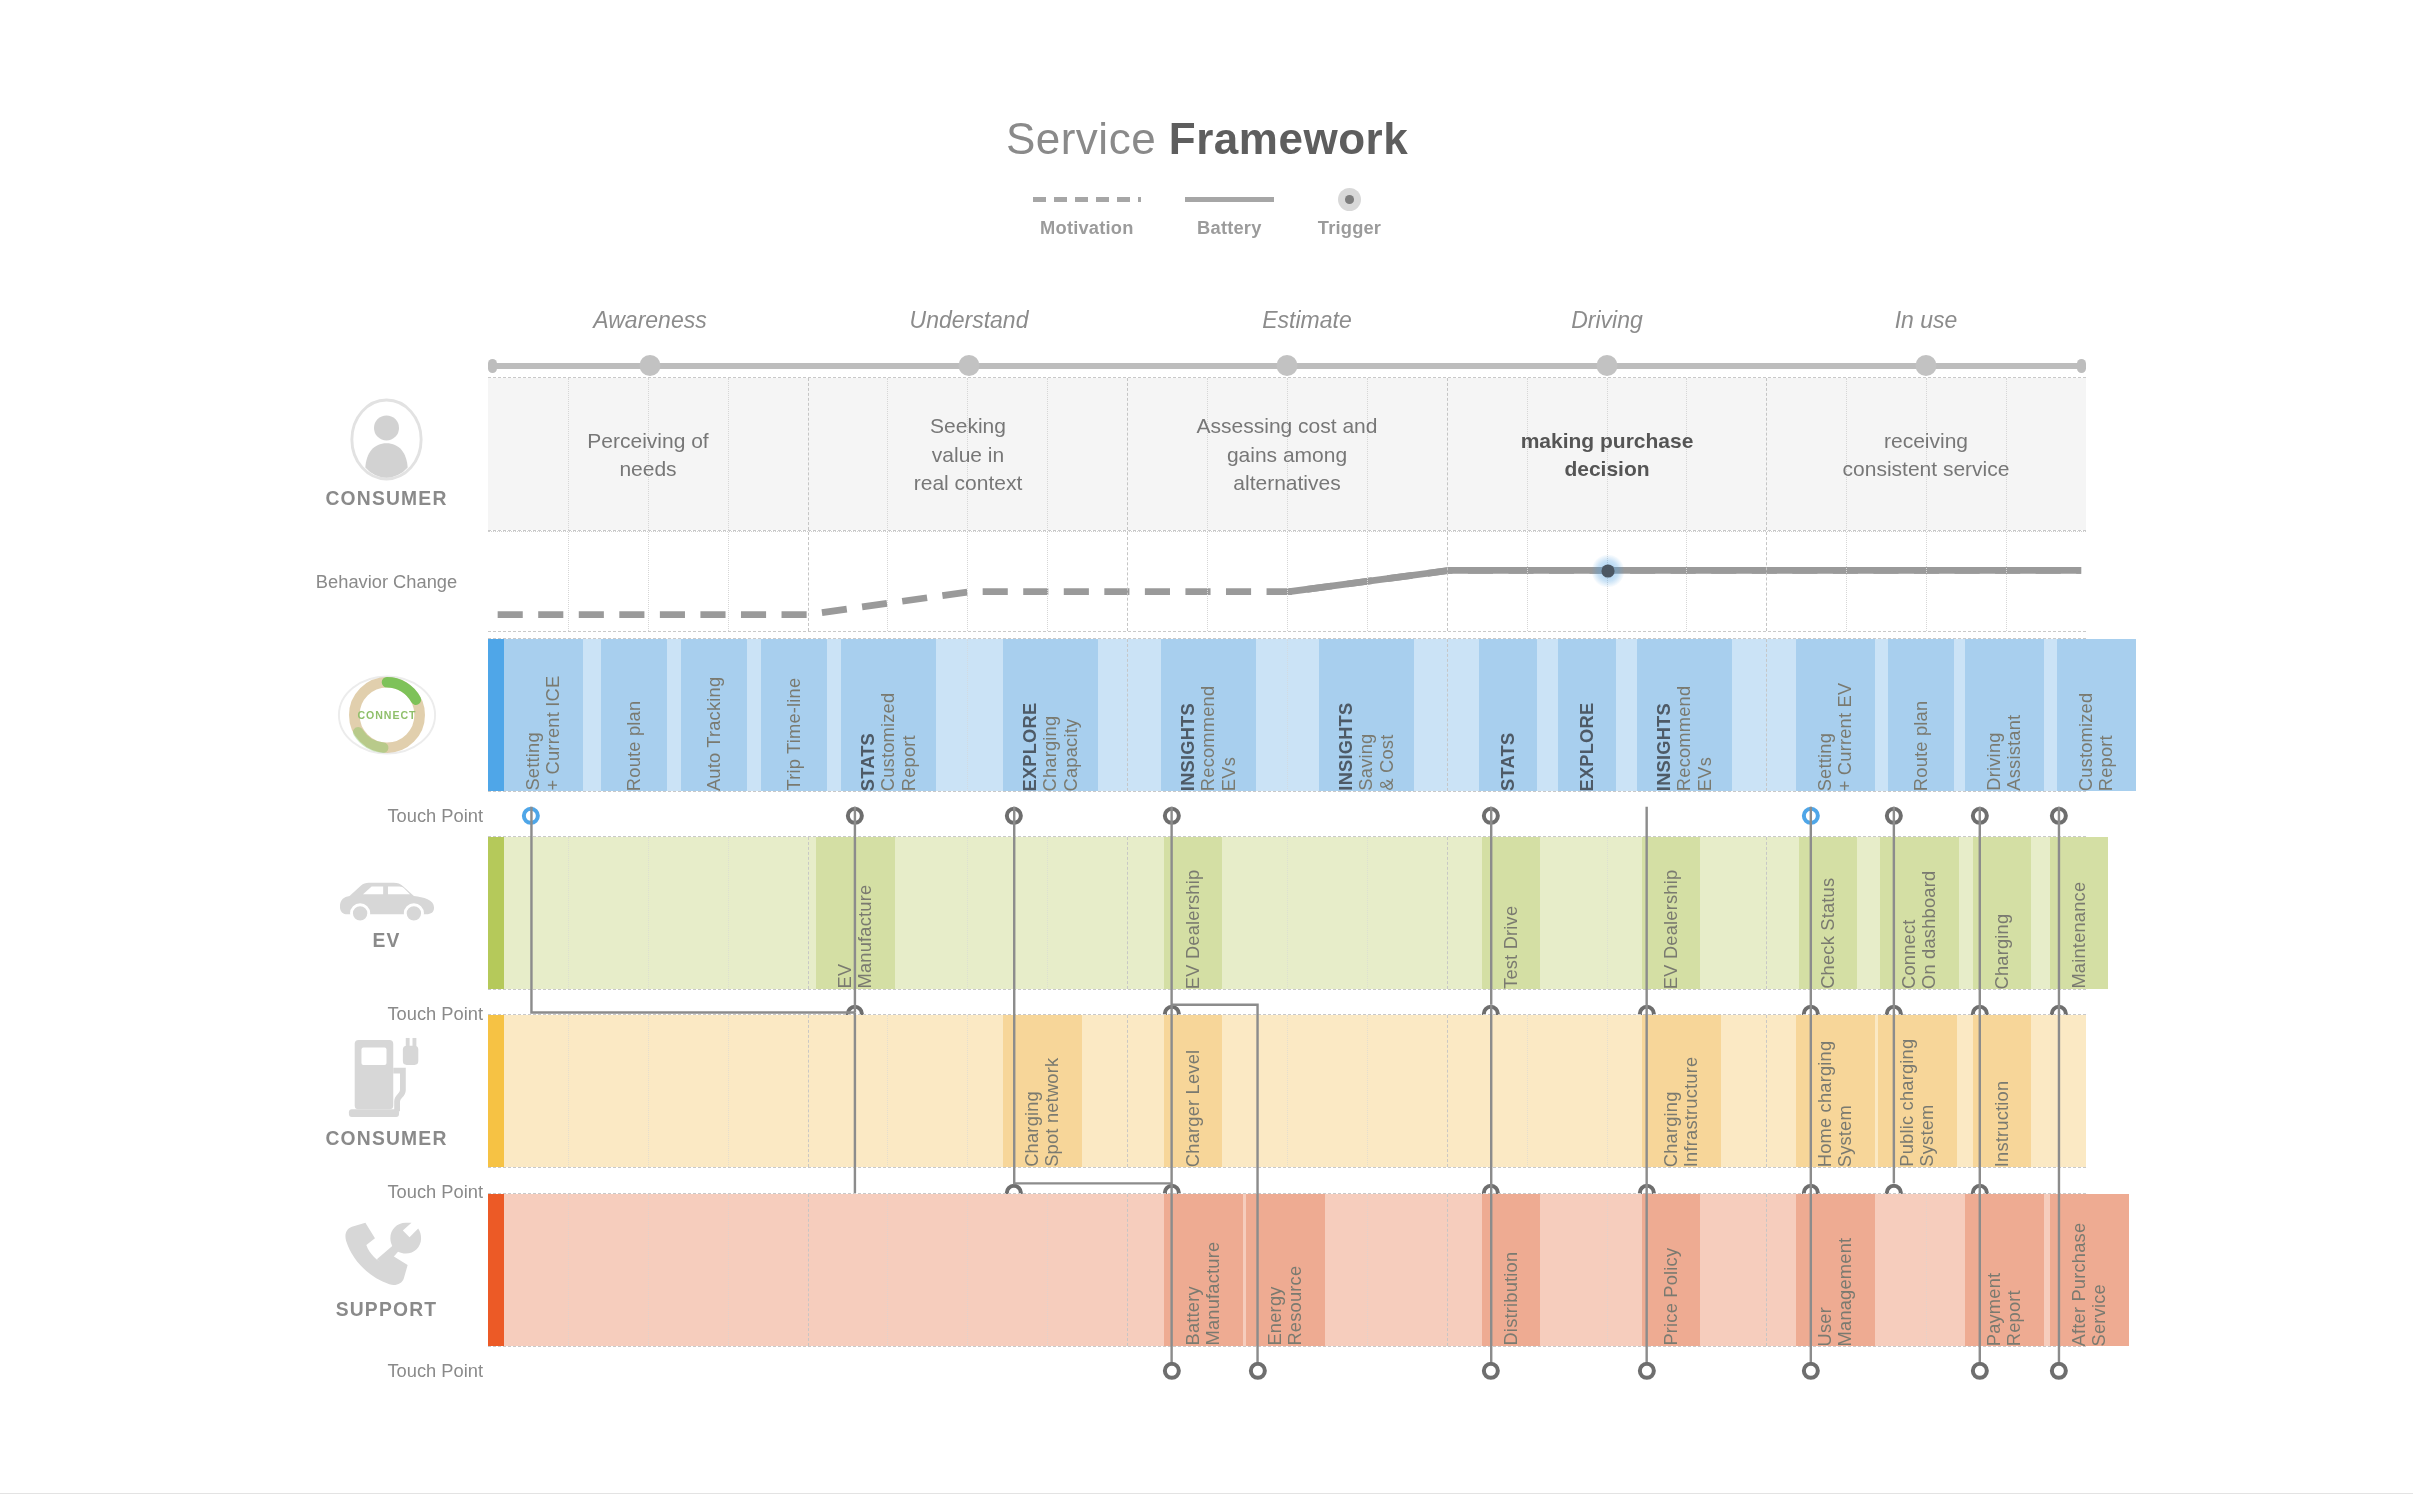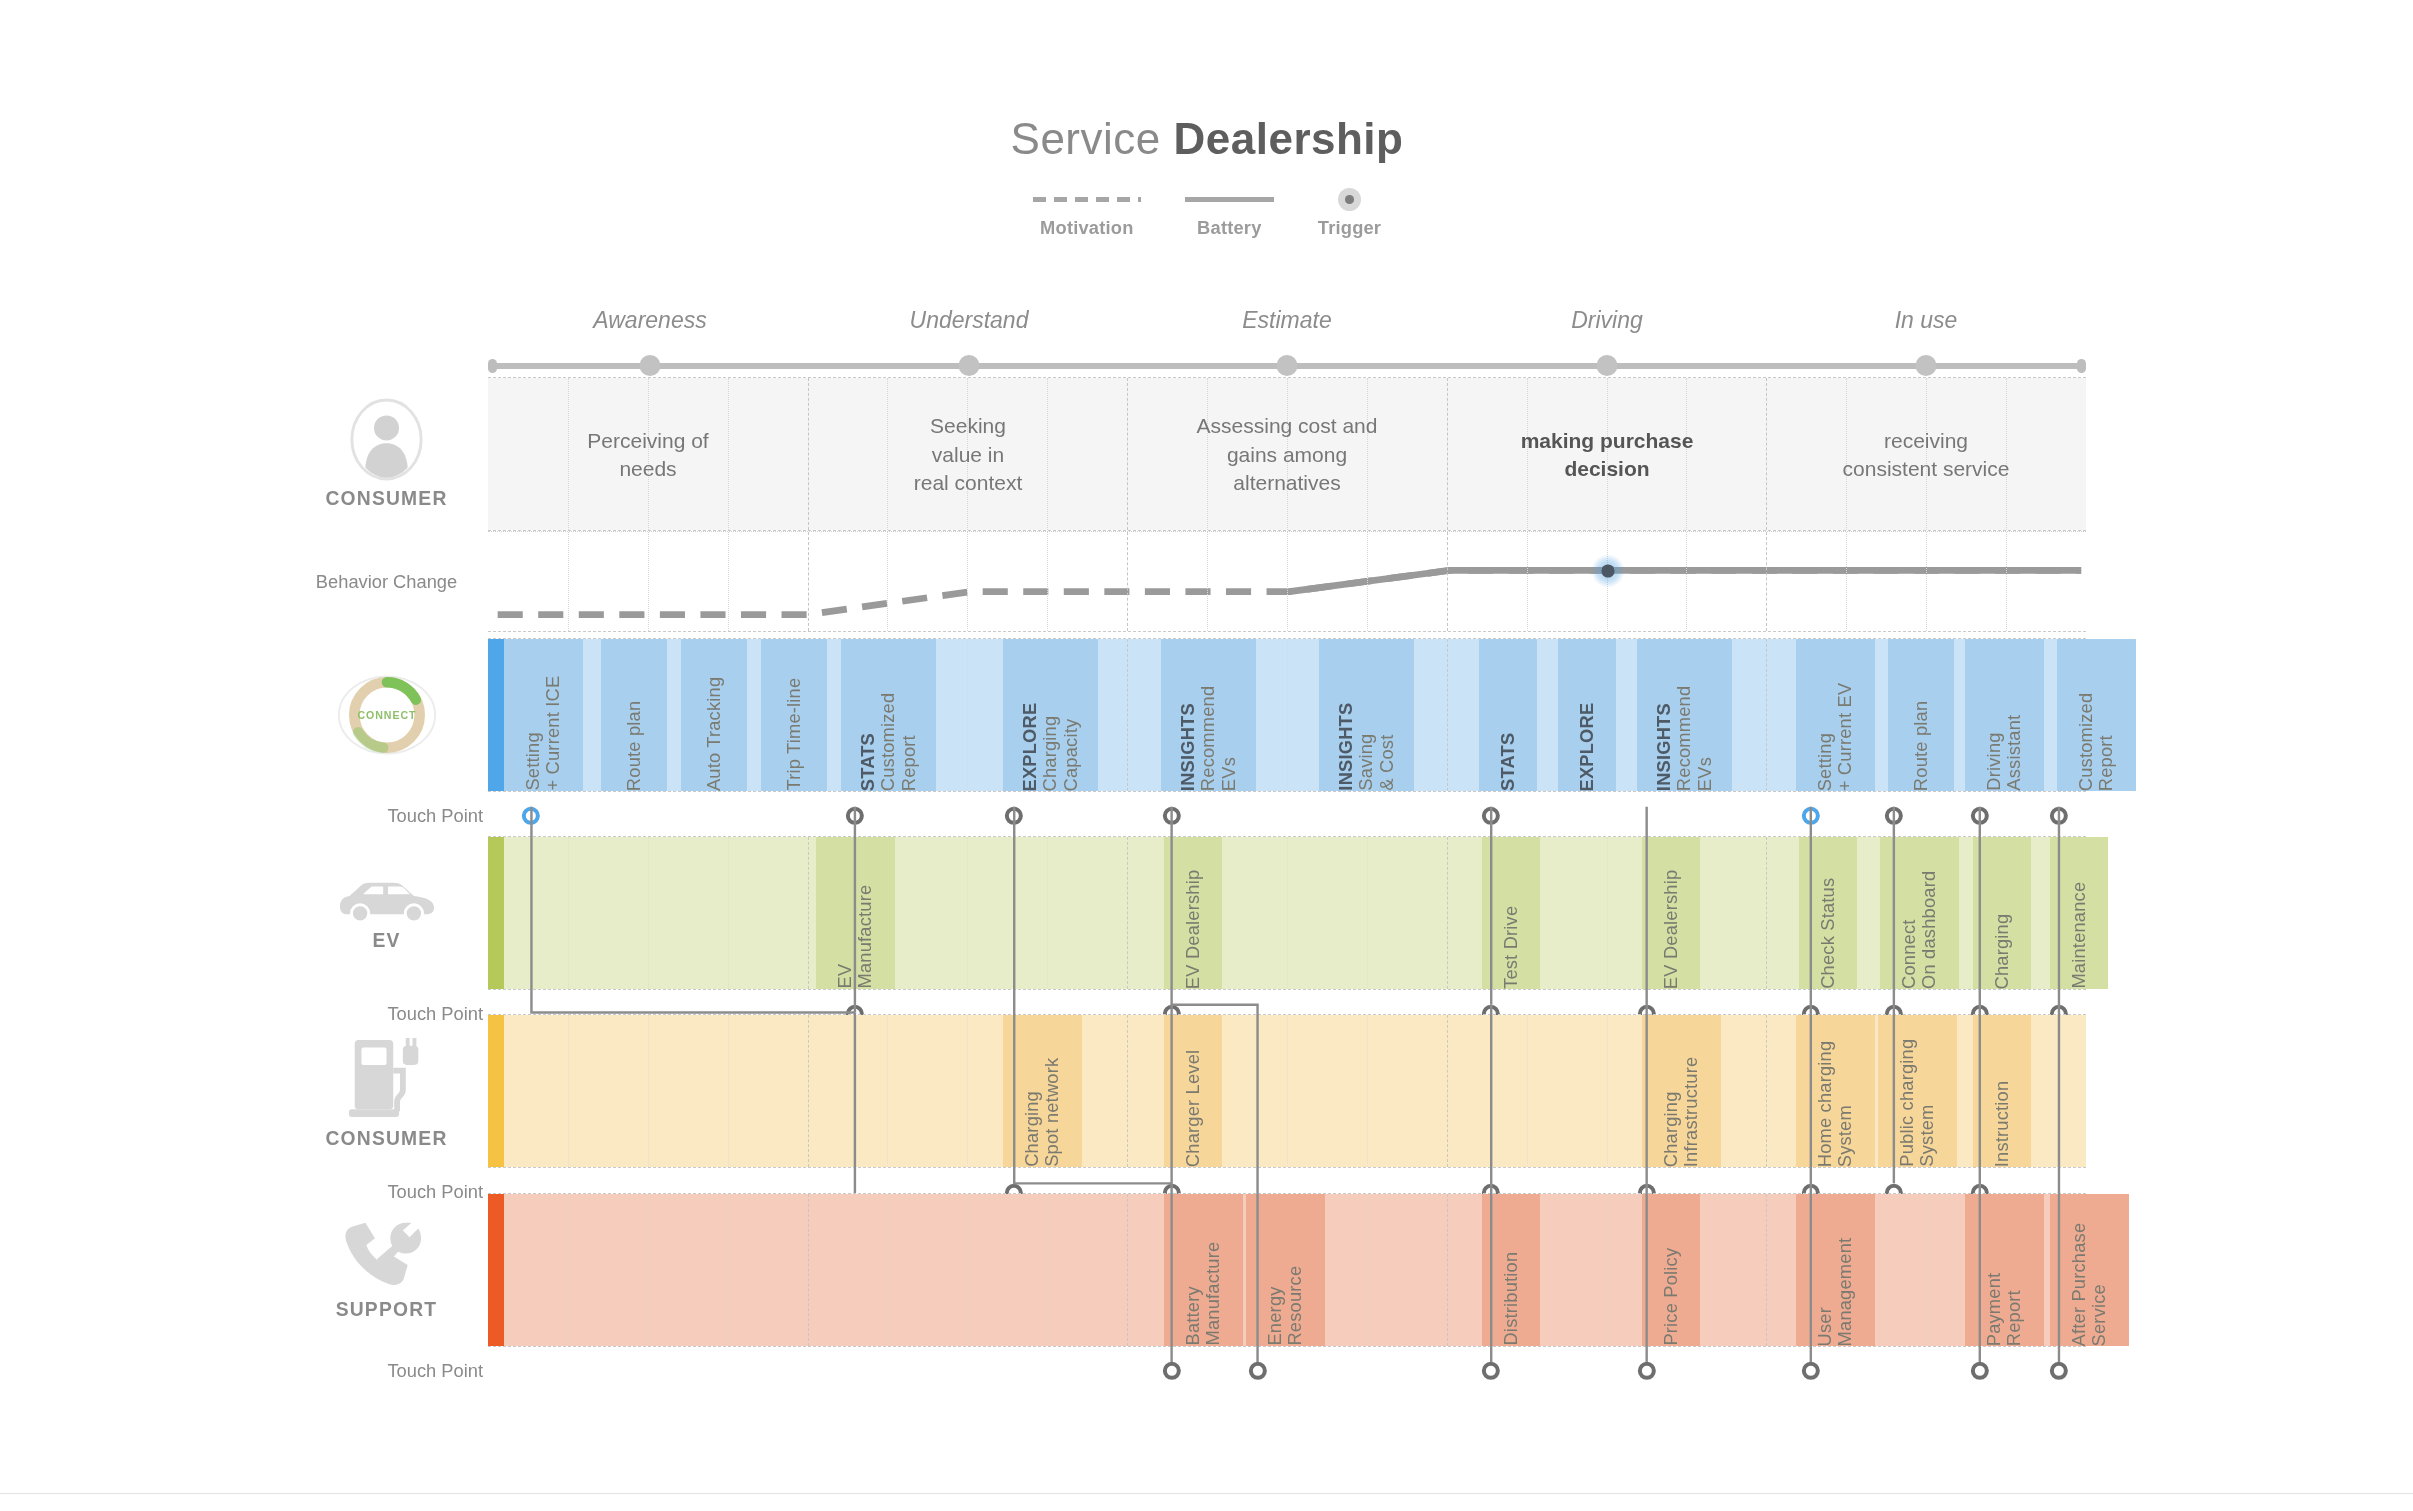--- a/index.html
+++ b/index.html
@@ -87,21 +87,21 @@
   .lcitem{position:absolute;left:0;width:203px;display:flex;flex-direction:column;
     align-items:center;justify-content:center;gap:7.7px;}
   .lcitem .cap{font-size:19.3px;font-weight:700;color:#8a8a8a;letter-spacing:1.2px;}
 </style>
 </head>
 <body>
 
 <div id="frame">
 
   <div id="title">
-    <span>Service </span><b>Dealership</b>
+    <span>Service </span><b>Framework</b>
   </div>
 
   <div id="legend">
     <div class="leg">
       <div class="swatch">
           <div class="sw-dash"></div>
         </div>
       <div class="lbl">Motivation</div>
     </div>
     <div class="leg">
@@ -116,21 +116,21 @@
             <i></i>
           </div>
         </div>
       <div class="lbl">Trigger</div>
     </div>
   </div>
 
   <div id="phases">
       <div class="phase-name" style="left: 162px;">Awareness</div>
       <div class="phase-name" style="left: 481px;">Understand</div>
-      <div class="phase-name" style="left: 799px; text-align: right;">Estimate</div>
+      <div class="phase-name" style="left: 819px; text-align: right;">Estimate</div>
       <div class="phase-name" style="left: 1119px;">Driving</div>
       <div class="phase-name" style="left: 1438px;">In use</div>
     </div>
   <div id="axis">
     <div class="bar"></div>
     <div class="cap" style="left:0"></div>
     <div class="cap" style="right:0"></div>
   <div class="node" style="left: 162px;"></div>
       <div class="node" style="left: 481px;"></div>
       <div class="node" style="left: 799px;"></div>

